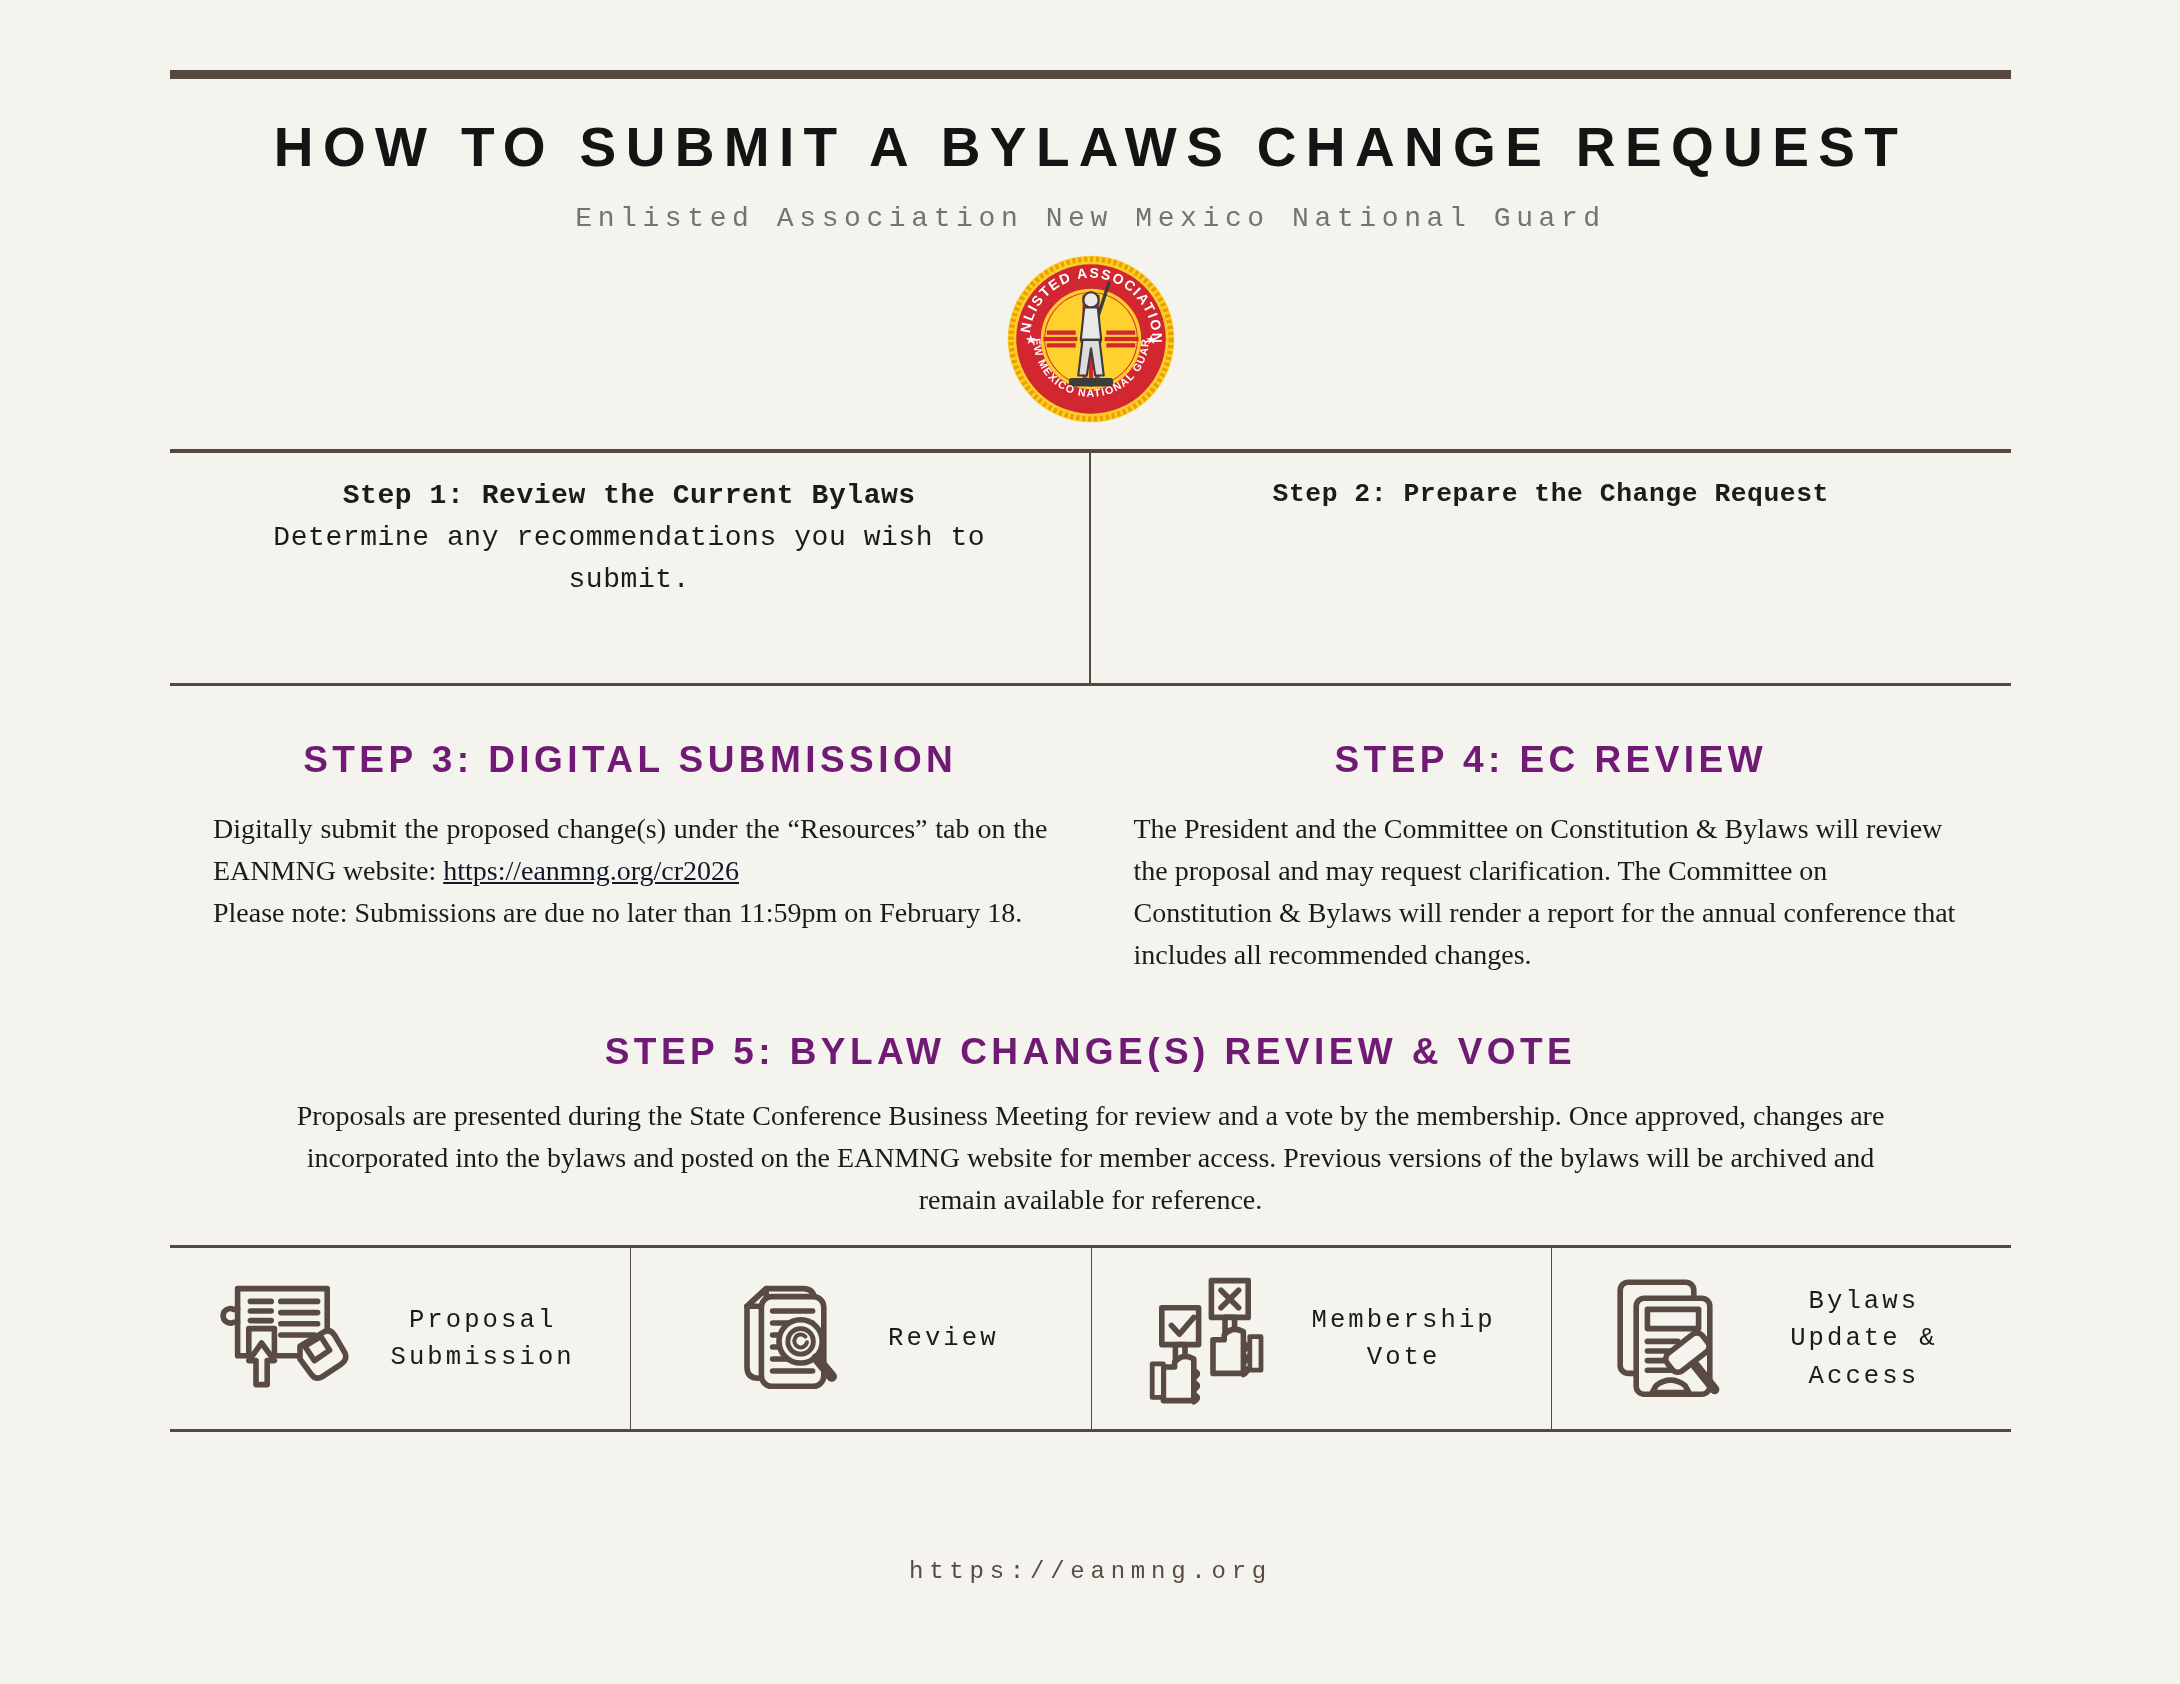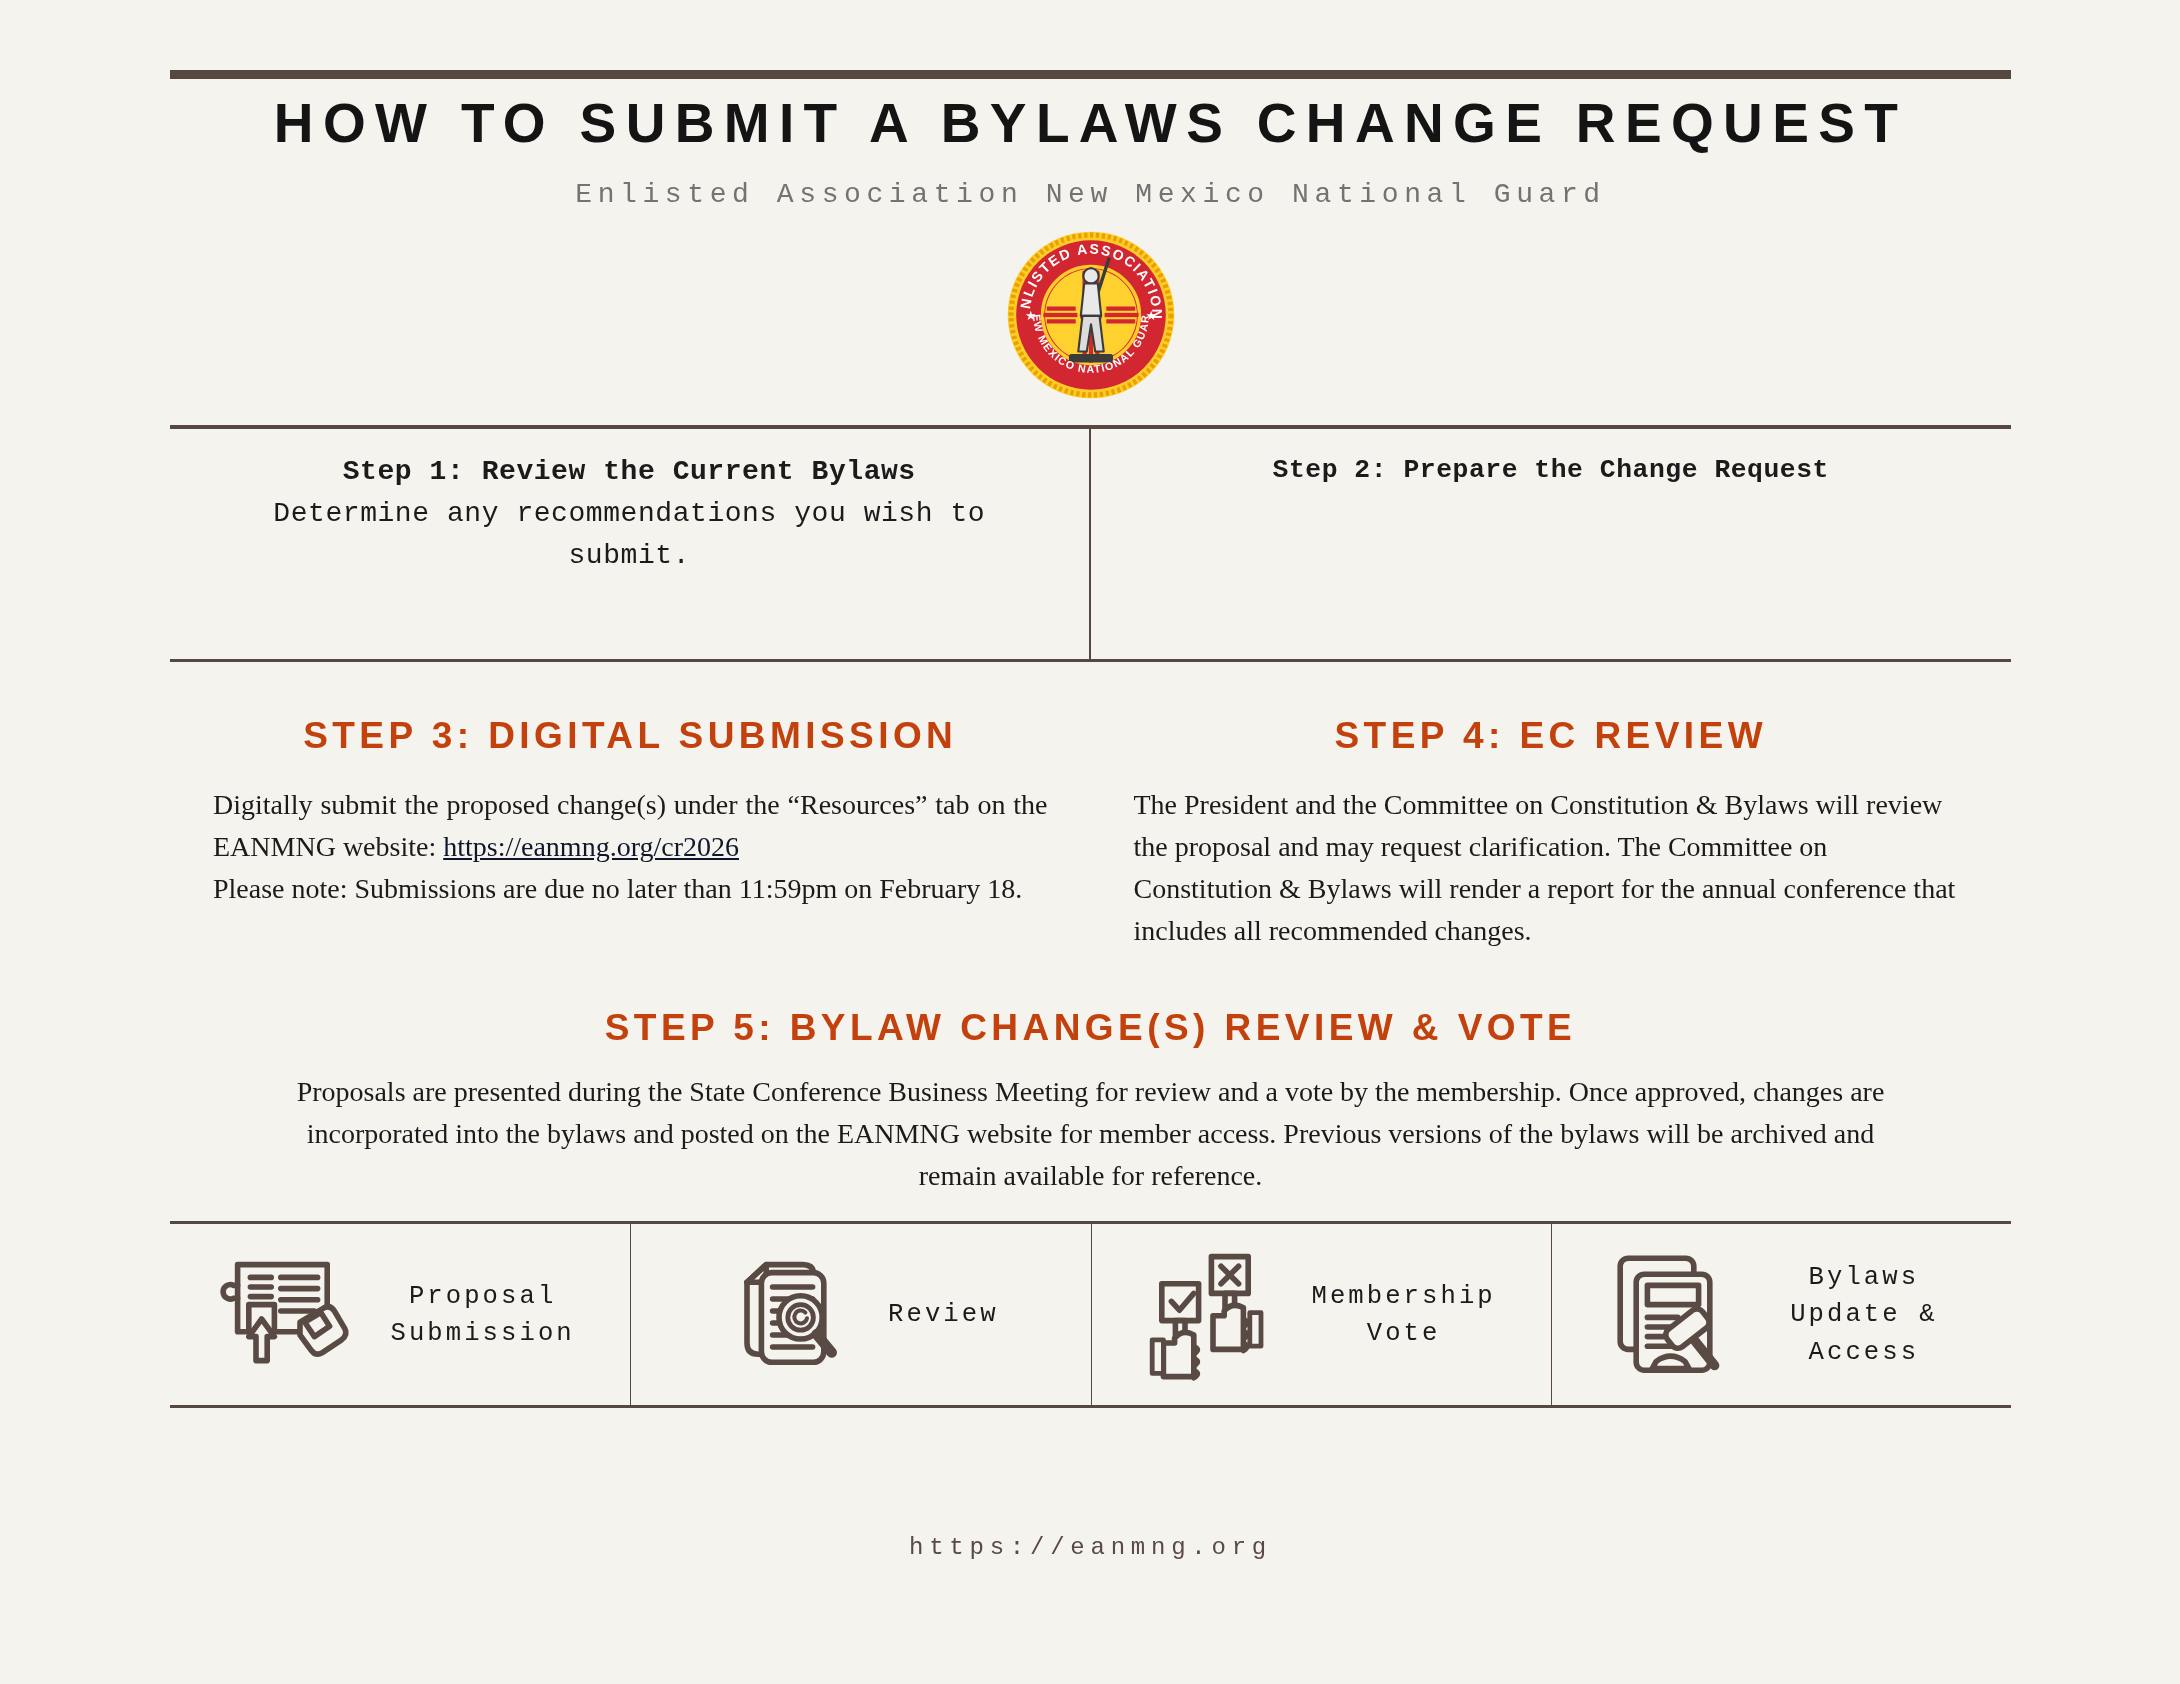--- a/index.html
+++ b/index.html
@@ -11,21 +11,21 @@
     background:#F5F3EE;
     overflow:hidden;
     font-family:"Liberation Serif", serif;
     color:#1b1b1b;
   }
   .content{margin:0 170px;}
   .top-rule{
     margin-top:70px;height:8.5px;background:#574741;
   }
   .title{
-    margin-top:12px;
+    margin-top:36px;
     text-align:center;
     font-family:"Liberation Sans", sans-serif;
     font-weight:800;
     font-size:55px;
     letter-spacing:0.17em;
     color:#141414;
   }
   .subtitle{
     margin-top:24px;
     text-align:center;
@@ -60,21 +60,21 @@
   .steps-col.right .step-box-body{font-size:26.4px;}
 
   
   .sections-row{display:flex;margin-top:53px;}
   .section-col{flex:1 1 50%;box-sizing:border-box;padding:0 43px;}
   .red-heading{
     font-family:"Liberation Sans", sans-serif;
     font-weight:800;
     font-size:37px;
     letter-spacing:0.12em;
-    color:#c2410c;
+    color:#701a75;
     text-align:center;
   }
   .section-body{
     margin-top:27px;
     font-size:28px;
     line-height:1.5;
   }
   .section-body.justified{text-align:justify;}
   .section-body.centered{text-align:left;}
   .section-body a{color:#0f172a;text-decoration:underline;}

